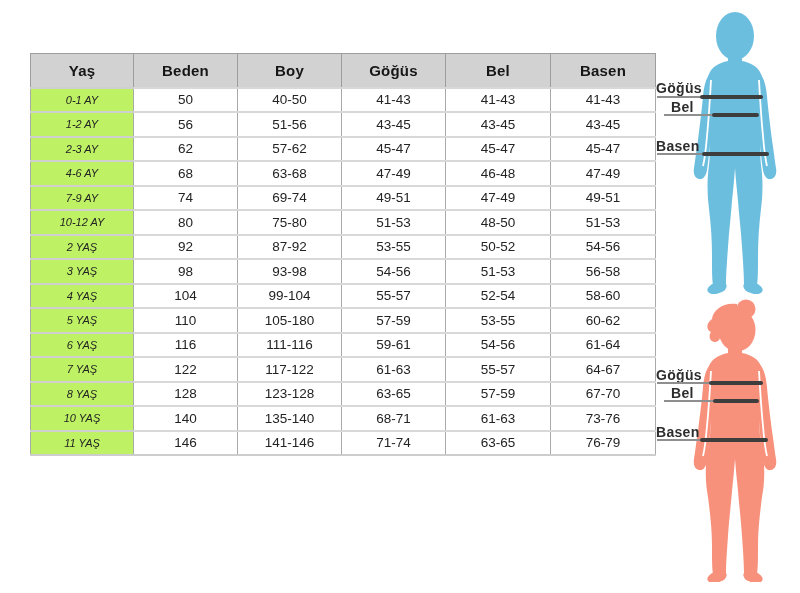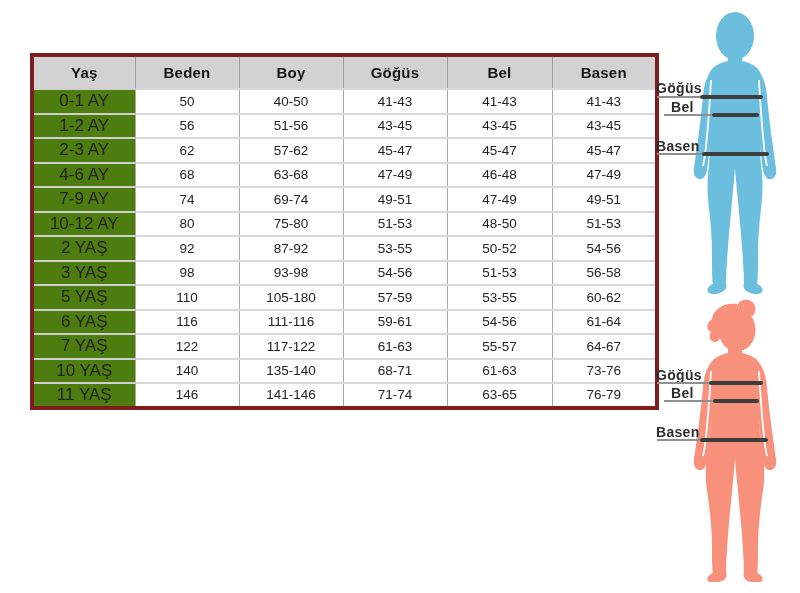--- a/index.html
+++ b/index.html
@@ -8,43 +8,44 @@
     width:800px; height:593px;
     font-family:"Liberation Sans", sans-serif;
     color:#222222;
   }
   .page { position:relative; width:800px; height:593px; overflow:hidden; background:#fff; }
 
   
   table.size-table {
     position:absolute; left:30px; top:53px; width:625px;
     border-collapse:collapse; table-layout:fixed;
-    border:4px solid #7f1d1d;
+    border:1px solid #7f1d1d;
   }
   table.size-table th {
     height:34px;
     background:#d2d2d2;
     font-size:15px; font-weight:bold; color:#161616;
     text-align:center; letter-spacing:0.2px;
     border:1px solid #9d9d9d;
   }
   table.size-table td {
     height:24.5px;
     background:#ffffff;
     font-size:13.5px; color:#232323;
     text-align:center; vertical-align:middle;
     border-left:1px solid #a9a9a9;
     border-right:1px solid #a9a9a9;
     border-top:2px solid #d8d8d8;
   }
   table.size-table tr:last-child td { border-bottom:2px solid #cdcdcd; }
   table.size-table td.age {
-    background:#4d7c0f;
-    font-size:17px;
+    background:#bef264;
+    font-size:11px;
     border-top:2px solid #cfcfcf;
+    font-style:italic;
   }
 
   
   .fig { position:absolute; width:140px; height:284px; }
   .fig-child { left:665px; top:10px; }
   .fig-girl  { left:665px; top:298px; }
 
   .mlabel {
     position:absolute;
     font-size:14px; font-weight:bold; color:#2d2d2d;
@@ -136,20 +137,28 @@
         </tr>
         <tr>
           <td class="age">3 YAŞ</td>
           <td>98</td>
           <td>93-98</td>
           <td>54-56</td>
           <td>51-53</td>
           <td>56-58</td>
         </tr>
         <tr>
+          <td class="age">4 YAŞ</td>
+          <td>104</td>
+          <td>99-104</td>
+          <td>55-57</td>
+          <td>52-54</td>
+          <td>58-60</td>
+        </tr>
+        <tr>
           <td class="age">5 YAŞ</td>
           <td>110</td>
           <td>105-180</td>
           <td>57-59</td>
           <td>53-55</td>
           <td>60-62</td>
         </tr>
         <tr>
           <td class="age">6 YAŞ</td>
           <td>116</td>
@@ -158,20 +167,28 @@
           <td>54-56</td>
           <td>61-64</td>
         </tr>
         <tr>
           <td class="age">7 YAŞ</td>
           <td>122</td>
           <td>117-122</td>
           <td>61-63</td>
           <td>55-57</td>
           <td>64-67</td>
+        </tr>
+        <tr>
+          <td class="age">8 YAŞ</td>
+          <td>128</td>
+          <td>123-128</td>
+          <td>63-65</td>
+          <td>57-59</td>
+          <td>67-70</td>
         </tr>
         <tr>
           <td class="age">10 YAŞ</td>
           <td>140</td>
           <td>135-140</td>
           <td>68-71</td>
           <td>61-63</td>
           <td>73-76</td>
         </tr>
         <tr>

